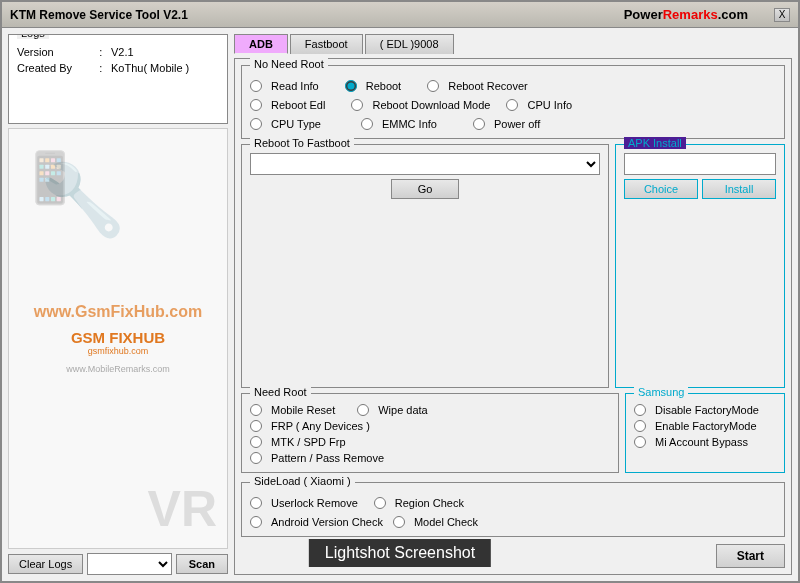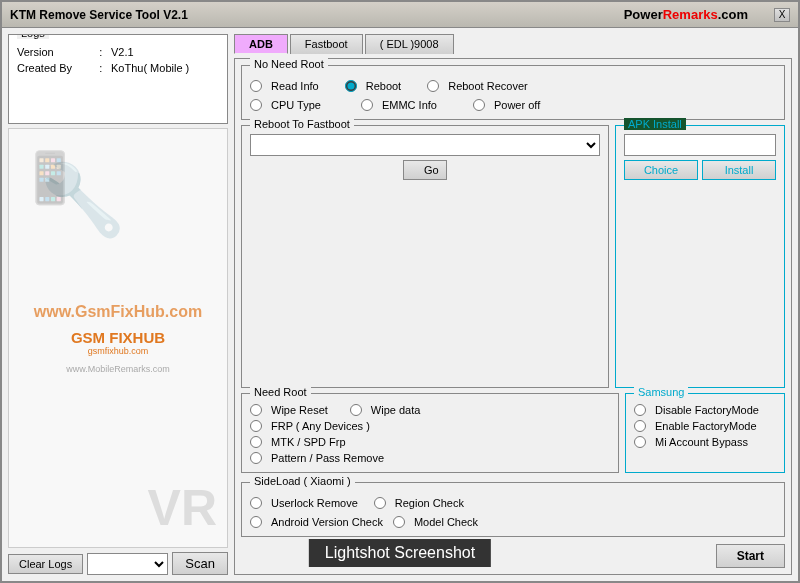--- a/index.html
+++ b/index.html
@@ -109,22 +109,23 @@
       flex: 1;
       height: 22px;
       border: 1px solid #888;
       background: white;
       font-size: 11px;
     }
     .scan-btn {
       background: linear-gradient(to bottom, #e8e8e8, #d0d0d0);
       border: 1px solid #888;
       padding: 3px 12px;
-      font-size: 13px;
-      cursor: pointer;
+      font-size: 11px;
+      cursor: pointer;
+      font-weight: bold;
     }
     .right-panel {
       flex: 1;
       display: flex;
       flex-direction: column;
       gap: 4px;
     }
     .tabs {
       display: flex;
       gap: 0;
@@ -217,33 +218,33 @@
       background: white;
       font-size: 11px;
     }
     .go-btn {
       background: linear-gradient(to bottom, #e8e8e8, #d0d0d0);
       border: 1px solid #888;
       padding: 3px 20px;
       font-size: 11px;
       cursor: pointer;
       align-self: center;
-      width: 44px;
+      width: 68px;
     }
     .apk-install-box {
       border: 1px solid #00aacc;
       padding: 6px 8px 8px 8px;
       position: relative;
       min-width: 130px;
     }
     .apk-install-label {
       position: absolute;
       top: -8px;
       left: 8px;
-      background: #14532d;
+      background: #4c1d95;
       padding: 0 4px;
       font-size: 11px;
       color: #00aacc;
     }
     .apk-inner {
       display: flex;
       flex-direction: column;
       gap: 4px;
       margin-top: 2px;
     }
@@ -424,20 +425,34 @@
                 <span>Reboot</span>
               </label>
               <label class="radio-item" style="margin-left:20px;">
                 <input type="radio" name="noroot" style="">
                 <span>Reboot Recover</span>
               </label>
             </div>
             <div class="radio-row">
               <label class="radio-item">
                 <input type="radio" name="noroot" style="">
+                <span>Reboot Edl</span>
+              </label>
+              <label class="radio-item" style="margin-left:20px;">
+                <input type="radio" name="noroot" style="">
+                <span>Reboot Download Mode</span>
+              </label>
+              <label class="radio-item" style="margin-left:10px;">
+                <input type="radio" name="noroot" style="">
+                <span>CPU Info</span>
+              </label>
+            </div>
+            <div class="radio-row">
+              <label class="radio-item">
+                <input type="radio" name="noroot" style="">
                 <span>CPU Type</span>
               </label>
               <label class="radio-item" style="margin-left:34px;">
                 <input type="radio" name="noroot" style="">
                 <span>EMMC Info</span>
               </label>
               <label class="radio-item" style="margin-left:30px;">
                 <input type="radio" name="noroot" style="">
                 <span>Power off</span>
               </label>
@@ -467,21 +482,21 @@
           </div>
         </div>
 
         <div class="bottom-sections">
           <div class="need-root-box">
             <span class="section-label">Need Root</span>
             <div style="margin-top:4px;">
               <div class="radio-row">
                 <label class="radio-item">
                   <input type="radio" name="needroot" style="">
-                  <span>Wipe Reset</span>
+                  <span>Mobile Reset</span>
                 </label>
                 <label class="radio-item" style="margin-left:16px;">
                   <input type="radio" name="needroot" style="">
                   <span>Wipe data</span>
                 </label>
               </div>
               <div class="radio-row">
                 <label class="radio-item">
                   <input type="radio" name="needroot" style="">
                   <span>FRP ( Any Devices )</span>

